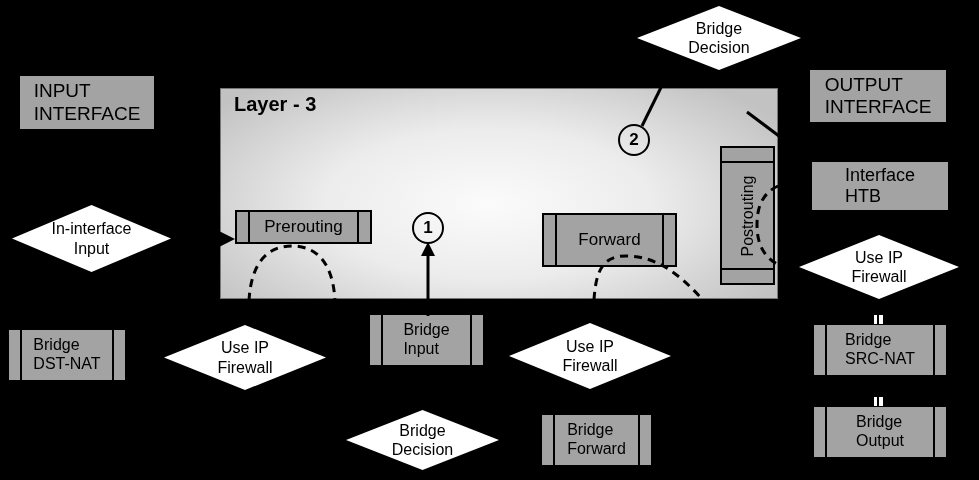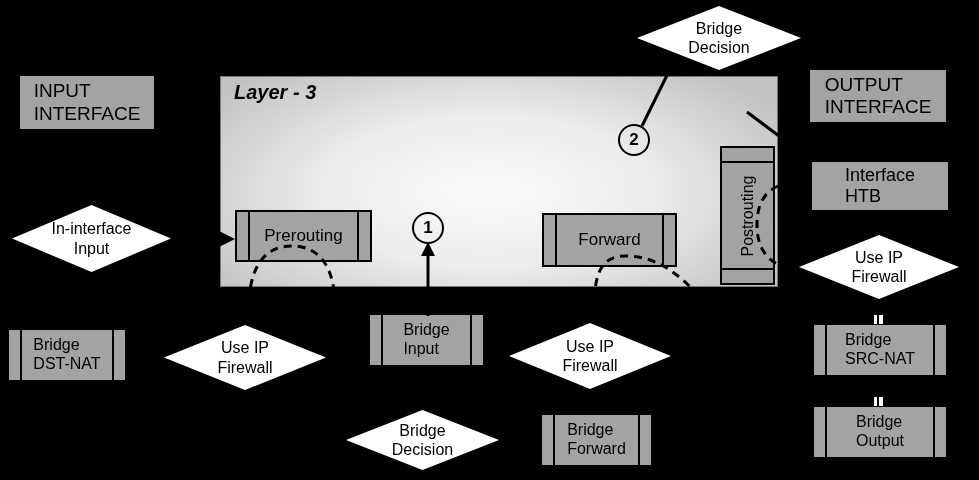--- a/index.html
+++ b/index.html
@@ -2,23 +2,23 @@
 <html><head>
 <meta charset="utf-8">
 <style>
   html,body{margin:0;padding:0;background:#000;}
   #stage{
     position:relative;width:979px;height:480px;background:#000;overflow:hidden;
     font-family:"Liberation Sans", sans-serif;color:#000;
   }
   
   .layer3{
-    position:absolute;left:220px;top:76px;width:558px;height:211px;
+    position:absolute;left:220px;top:88px;width:558px;height:211px;
     background:radial-gradient(ellipse 62% 75% at 48% 55%, #fbfbfb 0%, #ececec 48%, #c2c2c2 100%);
-    border:1px solid #777;box-sizing:border-box;z-index:1;font-style:italic;
+    border:1px solid #777;box-sizing:border-box;z-index:1;
   }
   .layer3-title{position:absolute;left:13px;top:4px;font-size:20px;font-weight:bold;}
   
   .box{
     position:absolute;background:#a3a3a3;border:2px solid #000;box-sizing:border-box;
     display:flex;align-items:center;justify-content:center;text-align:left;
     white-space:pre-line;font-size:16px;line-height:1.18;z-index:3;
   }
   .big{font-size:19px;}
   .bars::before,.bars::after{
@@ -63,21 +63,21 @@
     <div class="layer3-title">Layer - 3</div>
   </div>
 
   <div class="box big" style="left:18px;top:74px;width:138px;height:57px;">INPUT
 INTERFACE</div>
   <div class="box big" style="left:808px;top:68px;width:140px;height:56px;">OUTPUT
 INTERFACE</div>
   <div class="box" style="left:810px;top:160px;width:140px;height:52px;font-size:18px;">Interface
 HTB</div>
 
-  <div class="box bars" style="left:235px;top:210px;width:137px;height:52px;font-size:17px;">Prerouting</div>
+  <div class="box bars" style="left:235px;top:210px;width:137px;height:34px;font-size:17px;">Prerouting</div>
   <div class="box bars" style="left:542px;top:213px;width:135px;height:54px;font-size:17px;">Forward</div>
   <div class="box vbox" style="left:720px;top:146px;width:55px;height:139px;">
     <span class="vlabel">Postrouting</span>
   </div>
 
   <div class="box bars" style="left:368px;top:313px;width:117px;height:54px;">Bridge
 Input</div>
   <div class="box bars" style="left:7px;top:328px;width:120px;height:54px;">Bridge
 DST-NAT</div>
   <div class="box bars" style="left:812px;top:323px;width:136px;height:54px;">Bridge

